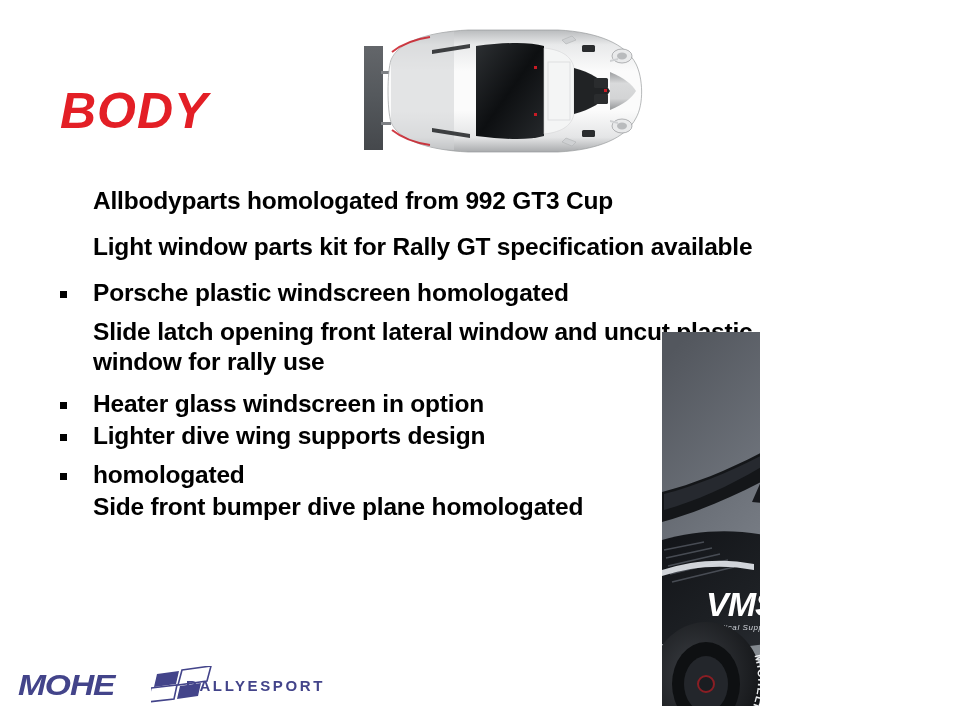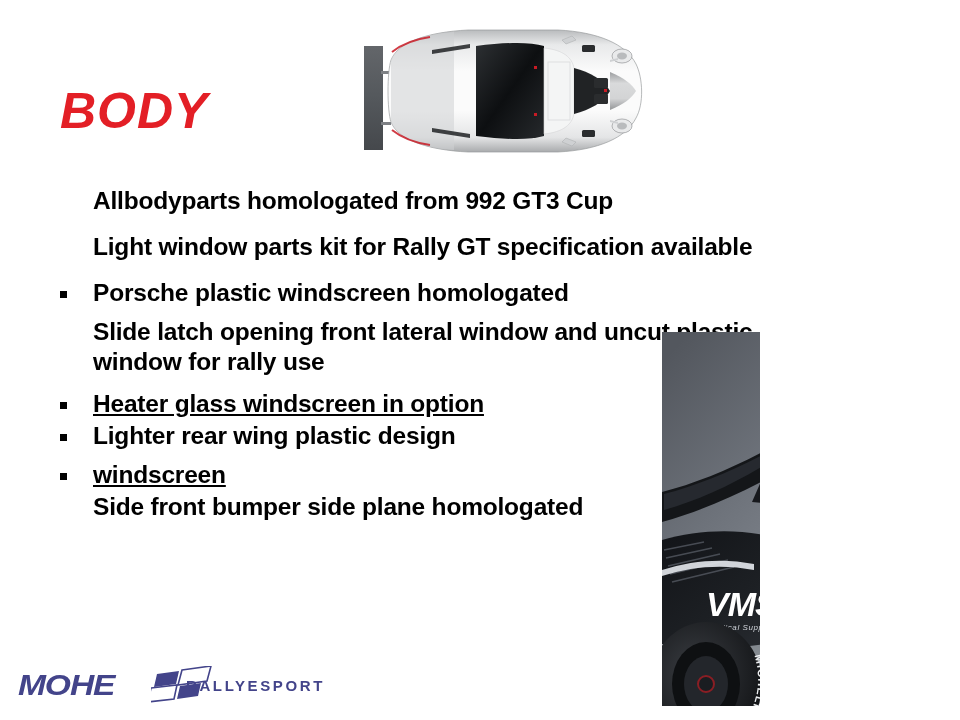--- a/index.html
+++ b/index.html
@@ -63,21 +63,21 @@
   .bullet-text {
     flex: 1 1 auto;
     font-size: 24.5px;
     font-weight: bold;
     color: #000000;
     line-height: 1.22;
     letter-spacing: -0.2px;
   }
   .bullet-row.gap-lg { margin-bottom: 16px; }
   .bullet-row.gap-md { margin-bottom: 13px; }
-  .bullet-row.gap-sm { margin-bottom: 2px; text-decoration: underline; }
+  .bullet-row.gap-sm { margin-bottom: 2px; }
   .bullet-row.gap-xs { margin-bottom: 9px; }
 
   
   #car-top-photo {
     position: absolute;
     left: 358px;
     top: 18px;
     width: 292px;
     height: 145px;
   }
@@ -290,35 +290,35 @@
       <div class="bullet-marker">
           <span class="sq"></span>
         </div>
       <div class="bullet-text">Heater glass windscreen in option</div>
     </div>
 
     <div class="bullet-row gap-xs">
       <div class="bullet-marker">
           <span class="sq"></span>
         </div>
-      <div class="bullet-text">Lighter rear wing plastic design</div>
+      <div class="bullet-text">Lighter dive wing supports design</div>
     </div>
 
     <div class="bullet-row gap-sm">
       <div class="bullet-marker">
           <span class="sq"></span>
         </div>
-      <div class="bullet-text">windscreen</div>
+      <div class="bullet-text">homologated</div>
     </div>
 
     <div class="bullet-row">
       <div class="bullet-marker blank">
           <span class="sq"></span>
         </div>
-      <div class="bullet-text">Side front bumper side plane homologated</div>
+      <div class="bullet-text">Side front bumper dive plane homologated</div>
     </div>
 
   </div>
 
   <div id="rear-wing-photo">
     <svg viewBox="0 0 274 374" width="274" height="374" preserveAspectRatio="none">
       <defs>
         <linearGradient id="bgGrad" x1="0.1" y1="0" x2="0.9" y2="1">
           <stop offset="0%" stop-color="#53575e"></stop>
           <stop offset="35%" stop-color="#6e737b"></stop>

